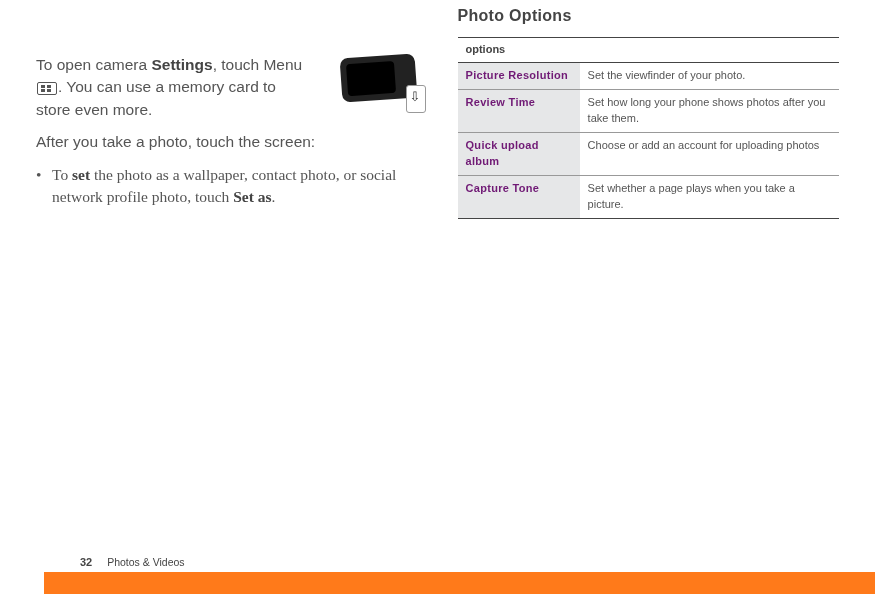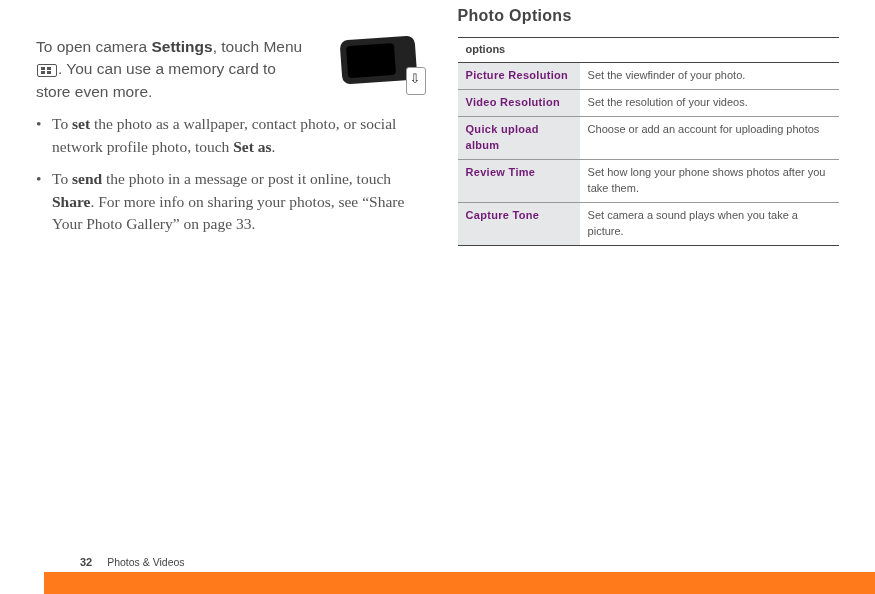--- a/index.html
+++ b/index.html
@@ -173,54 +173,50 @@
   <div class="col col-left">
     <div class="intro-wrap">
       <div class="phone-img">
         <div class="phone-body"></div>
         <div class="phone-card"></div>
       </div>
       <p class="intro-text">
         <span>To open camera </span><b>Settings</b><span>, touch Menu </span><span class="menu-icon"></span><span>. You can use a memory card to store even more.</span>
       </p>
     </div>
+    <p>After you take a photo, touch the screen:</p>
     <ul class="bullets">
       <li><span>To </span><b>set</b><span> the photo as a wallpaper, contact photo, or social network profile photo, touch </span><b>Set as</b><span>.</span></li>
-      <li><span>To </span><b>send</b><span> the photo in a message or post it online, touch </span><b>Share</b><span>. For more info on sharing your photos, see “Share Your Photo Gallery” on page 33.</span></li>
     </ul>
   </div>
 
   <div class="col col-right">
     <div class="section-title">Photo Options</div>
     <table class="options">
       <thead>
         <tr>
             <th colspan="2">options</th>
           </tr>
       </thead>
       <tbody>
         <tr>
             <td class="optname">Picture Resolution</td>
             <td>Set the viewfinder of your photo.</td>
           </tr>
         <tr>
-            <td class="optname">Video Resolution</td>
-            <td>Set the resolution of your videos.</td>
+            <td class="optname">Review Time</td>
+            <td>Set how long your phone shows photos after you take them.</td>
           </tr>
         <tr>
             <td class="optname">Quick upload album</td>
             <td>Choose or add an account for uploading photos</td>
           </tr>
         <tr>
-            <td class="optname">Review Time</td>
-            <td>Set how long your phone shows photos after you take them.</td>
-          </tr>
-        <tr>
             <td class="optname">Capture Tone</td>
-            <td>Set camera a sound plays when you take a picture.</td>
+            <td>Set whether a page plays when you take a picture.</td>
           </tr>
       </tbody>
     </table>
   </div>
 
 </div>
 
 <div class="footer">
   <div class="footer-line">
     <b>32</b>

